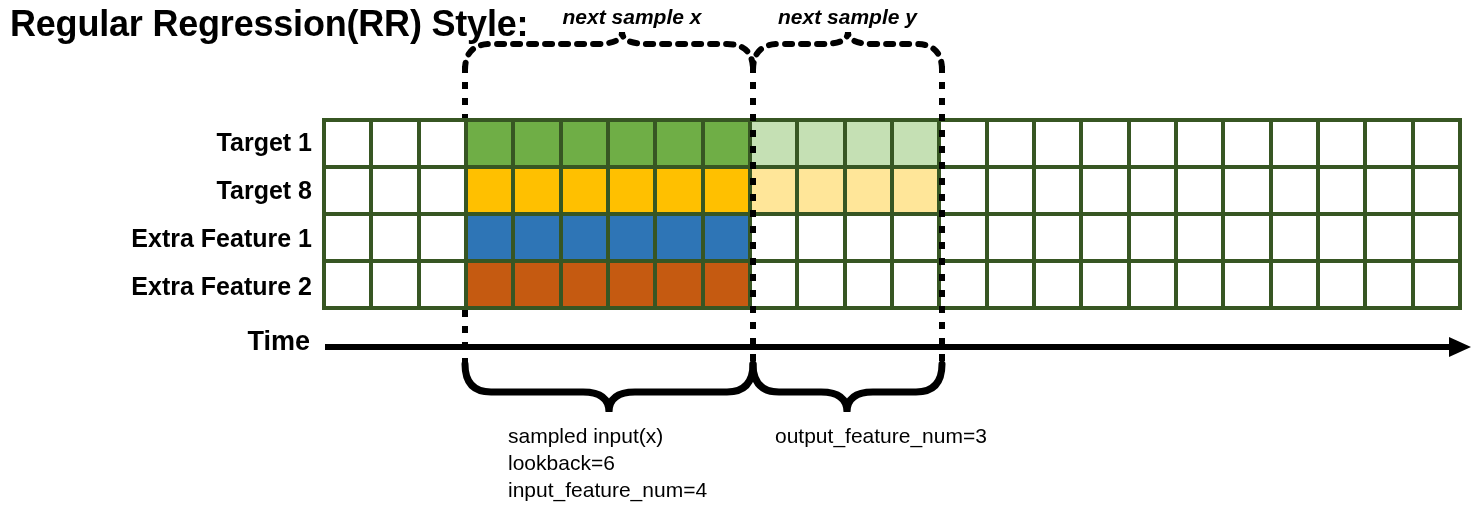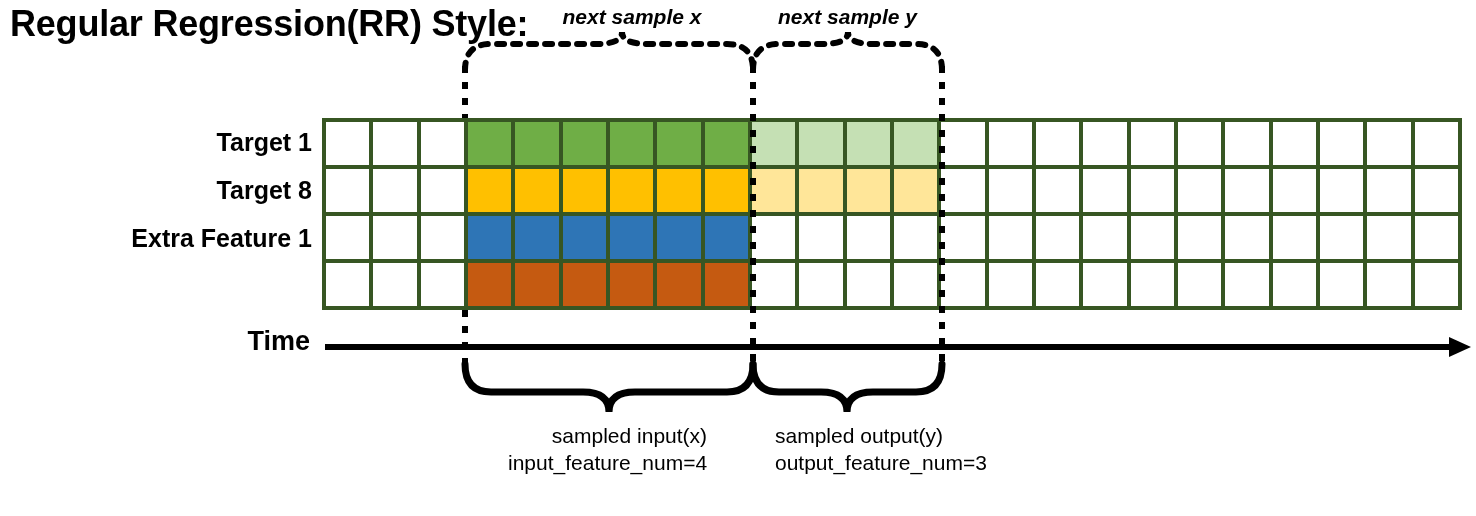--- a/index.html
+++ b/index.html
@@ -113,35 +113,36 @@
     pointer-events: none;
   }
 
   
   .bottom-block {
     position: absolute;
     font-size: 21px;
     line-height: 27px;
     white-space: nowrap;
   }
-  #block-input  { left: 508px; top: 422px; text-align: right; }
+  #block-input  { left: 508px; top: 422px; }
   #block-output { left: 775px; top: 422px; }
 </style>
 </head>
 <body>
 
 <div id="page-title">Regular Regression(RR) Style:</div>
 
 <div id="label-next-x" class="top-label">next sample x</div>
 <div id="label-next-y" class="top-label">next sample y</div>
 
 <div id="row-labels">
   <div class="row-label">Target 1</div>
   <div class="row-label">Target 8</div>
   <div class="row-label">Extra Feature 1</div>
+  <div class="row-label">Extra Feature 2</div>
 </div>
 
 <div id="grid" style="background: rgb(55, 86, 35); border-color: rgb(55, 86, 35);">
     <div class="grid-row">
       <div class="cell" style="background: rgb(255, 255, 255);"></div>
       <div class="cell" style="background: rgb(255, 255, 255);"></div>
       <div class="cell" style="background: rgb(255, 255, 255);"></div>
       <div class="cell" style="background: rgb(111, 174, 70);"></div>
       <div class="cell" style="background: rgb(111, 174, 70);"></div>
       <div class="cell" style="background: rgb(111, 174, 70);"></div>
@@ -267,18 +268,18 @@
 
   <path d="M465,364 Q465,392 491,392 L583,392 Q609,392 609,412
            Q609,392 635,392 L727,392 Q753,392 753,364" stroke="#000000" stroke-width="7" fill="none" stroke-linecap="round"></path>
 
   <path d="M753,364 Q753,392 779,392 L821,392 Q847,392 847,412
            Q847,392 873,392 L916,392 Q942,392 942,364" stroke="#000000" stroke-width="7" fill="none" stroke-linecap="round"></path>
 </svg>
 
 <div id="block-input" class="bottom-block">
   <div>sampled input(x)</div>
+  <div>lookback=6</div>
   <div>input_feature_num=4</div>
 </div>
 <div id="block-output" class="bottom-block">
-  <div>sampled output(y)</div>
   <div>output_feature_num=3</div>
 </div>
 
 </body></html>

